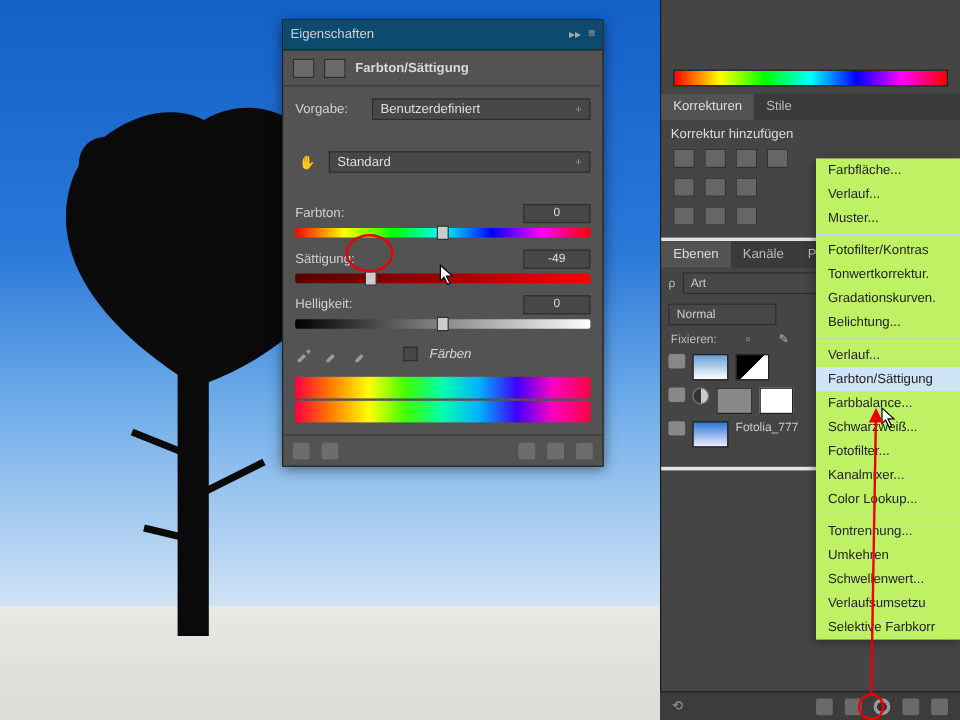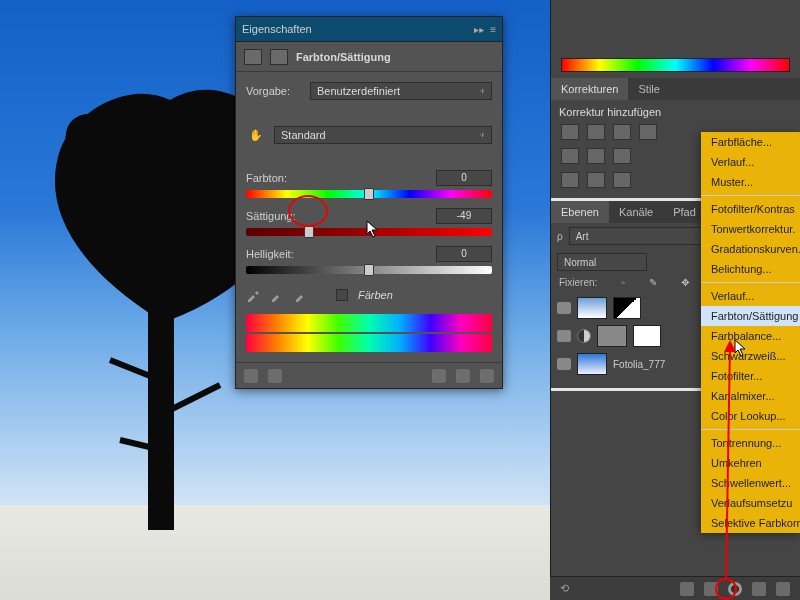--- a/index.html
+++ b/index.html
@@ -41,29 +41,29 @@
   .right-col { position: absolute; left: 550px; top: 0; width: 250px; height: 600px; background: #454545; border-left: 1px solid #1a1a1a; }
   .mini-panel { border-bottom: 3px solid #e5e5e5; padding-bottom: 6px; }
   .tabs { display: flex; height: 22px; background: #3a3a3a; }
   .tab { padding: 0 10px; line-height: 22px; font-size: 11px; color: #bbb; }
   .tab.active { background: #535353; color: #ddd; }
   .adj-label { font-size: 11px; color: #ddd; padding: 6px 8px 2px; font-weight: normal; }
   .icon-row { display: flex; gap: 8px; padding: 4px 10px; }
   .icon-row .ic { width: 18px; height: 16px; background: #666; border: 1px solid #333; }
   .hue-strip { height: 14px; background: linear-gradient(to right,#ff0000,#ffff00,#00ff00,#00ffff,#0000ff,#ff00ff,#ff0000); margin: 6px 10px; border: 1px solid #222; }
   .layers-body { padding: 4px 6px; font-size: 11px; color: #ccc; }
-  .lay-row { display: flex; align-items: center; gap: 6px; height: 28px; }
+  .lay-row { display: flex; gap: 6px; height: 28px; }
   .eye { width: 14px; height: 12px; background: #888; border-radius: 2px; }
   .thumb-sm { width: 30px; height: 22px; background: #bbb; border: 1px solid #222; }
   .mask-sm { width: 28px; height: 22px; background: #fff; border: 1px solid #222; }
   .bw-sm { width: 28px; height: 22px; background: linear-gradient(135deg,#000 50%,#fff 50%); border: 1px solid #222; }
   .toolp { display: flex; gap: 6px; align-items: center; padding: 4px 6px; }
   .dd-sm { height: 18px; background: #474747; border: 1px solid #2d2d2d; color: #ccc; font-size: 10px; padding: 0 6px; display: flex; align-items: center; justify-content: space-between; flex: 1; text-align: center; }
   .lock-row { display: flex; align-items: center; gap: 24px; font-size: 10px; padding: 2px 8px; color: #bbb; }
-  .context { position: absolute; right: 0; top: 132px; width: 99px; background: #eab308; color: #222; font-size: 11px; box-shadow: -2px 2px 8px rgba(0,0,0,.4); }
+  .context { position: absolute; right: 0; top: 132px; width: 120px; background: #bef264; color: #222; font-size: 11px; box-shadow: -2px 2px 8px rgba(0,0,0,.4); }
   .context .mi { padding: 4px 10px; white-space: nowrap; overflow: hidden; }
   .context .mi.hl { background: #cfe3f9; }
   .context .sep { height: 1px; background: #ccc; margin: 3px 0; }
   .bottom-bar { position: absolute; left: 550px; bottom: 0; width: 250px; height: 24px; background: #3c3c3c; border-top: 1px solid #222; display: flex; align-items: center; justify-content: flex-end; gap: 10px; padding: 0 10px; }
   .bottom-bar .bic { width: 14px; height: 14px; background: #6a6a6a; border-radius: 2px; }
   .cursor { position: absolute; width: 14px; height: 18px; pointer-events: none; }
   .arrow-line { position: absolute; pointer-events: none; }
 </style>
 </head>
 <body>

